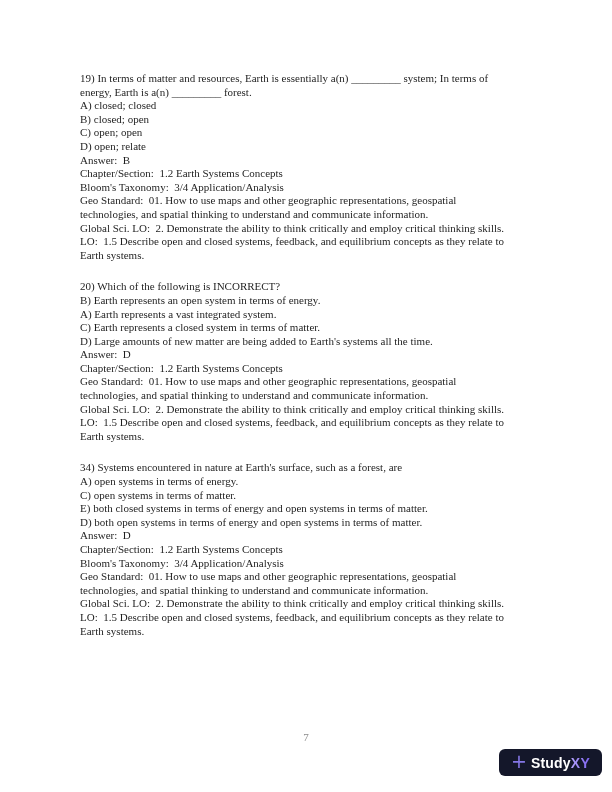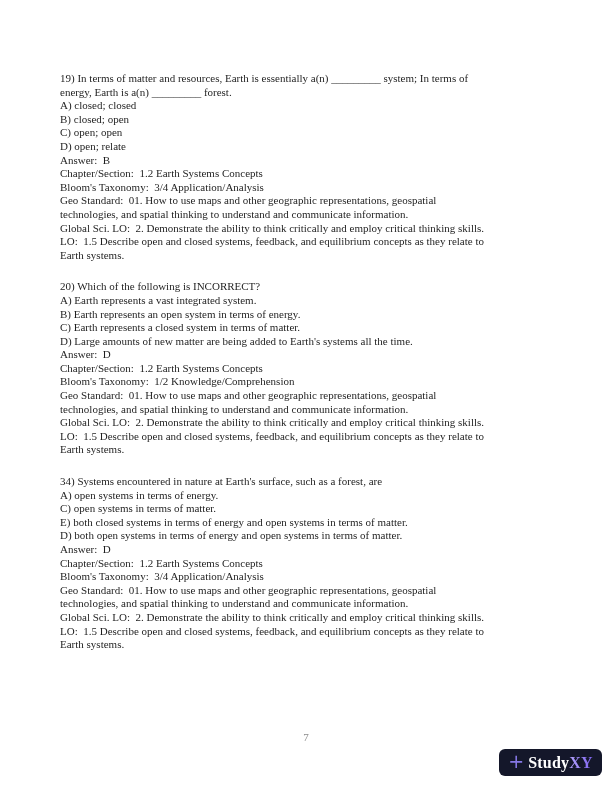--- a/index.html
+++ b/index.html
@@ -10,21 +10,21 @@
   .page {
     position: relative;
     width: 612px;
     height: 792px;
     background: #ffffff;
     overflow: hidden;
     font-family: "Liberation Serif", serif;
   }
   .content {
     position: absolute;
-    left: 60px;
+    left: 80px;
     top: 72px;
   }
   .question {
     margin-bottom: 18px;
   }
   .line {
     font-size: 11px;
     line-height: 13.6px;
     height: 13.6px;
     color: #1f1f1f;
@@ -55,22 +55,22 @@
   .logo .plus {
     color: #8577e6;
     font-family: "DejaVu Sans", sans-serif;
     font-size: 19px;
     font-weight: 400;
     line-height: 19px;
     margin-right: 4px;
     margin-top: -2px;
   }
   .logo .brand {
-    font-family: Liberation Serif, serif;
-    font-size: 16px;
+    font-family: Liberation Sans, sans-serif;
+    font-size: 14px;
     font-weight: 700;
     letter-spacing: 0.2px;
   }
   .logo .study {
     color: #ffffff;
   }
   .logo .xy {
     background: linear-gradient(90deg, #b3a2fb, #7d62f0);
     -webkit-background-clip: text;
     background-clip: text;
@@ -95,27 +95,26 @@
         <div class="line">Chapter/Section:  1.2 Earth Systems Concepts</div>
         <div class="line">Bloom's Taxonomy:  3/4 Application/Analysis</div>
         <div class="line">Geo Standard:  01. How to use maps and other geographic representations, geospatial</div>
         <div class="line">technologies, and spatial thinking to understand and communicate information.</div>
         <div class="line">Global Sci. LO:  2. Demonstrate the ability to think critically and employ critical thinking skills.</div>
         <div class="line">LO:  1.5 Describe open and closed systems, feedback, and equilibrium concepts as they relate to</div>
         <div class="line">Earth systems.</div>
       </div>
       <div class="question">
         <div class="line">20) Which of the following is INCORRECT?</div>
+        <div class="line">B) Earth represents an open system in terms of energy.</div>
         <div class="line">A) Earth represents a vast integrated system.</div>
-        <div class="line">B) Earth represents an open system in terms of energy.</div>
         <div class="line">C) Earth represents a closed system in terms of matter.</div>
         <div class="line">D) Large amounts of new matter are being added to Earth's systems all the time.</div>
         <div class="line">Answer:  D</div>
         <div class="line">Chapter/Section:  1.2 Earth Systems Concepts</div>
-        <div class="line">Bloom's Taxonomy:  1/2 Knowledge/Comprehension</div>
         <div class="line">Geo Standard:  01. How to use maps and other geographic representations, geospatial</div>
         <div class="line">technologies, and spatial thinking to understand and communicate information.</div>
         <div class="line">Global Sci. LO:  2. Demonstrate the ability to think critically and employ critical thinking skills.</div>
         <div class="line">LO:  1.5 Describe open and closed systems, feedback, and equilibrium concepts as they relate to</div>
         <div class="line">Earth systems.</div>
       </div>
       <div class="question">
         <div class="line">34) Systems encountered in nature at Earth's surface, such as a forest, are</div>
         <div class="line">A) open systems in terms of energy.</div>
         <div class="line">C) open systems in terms of matter.</div>

